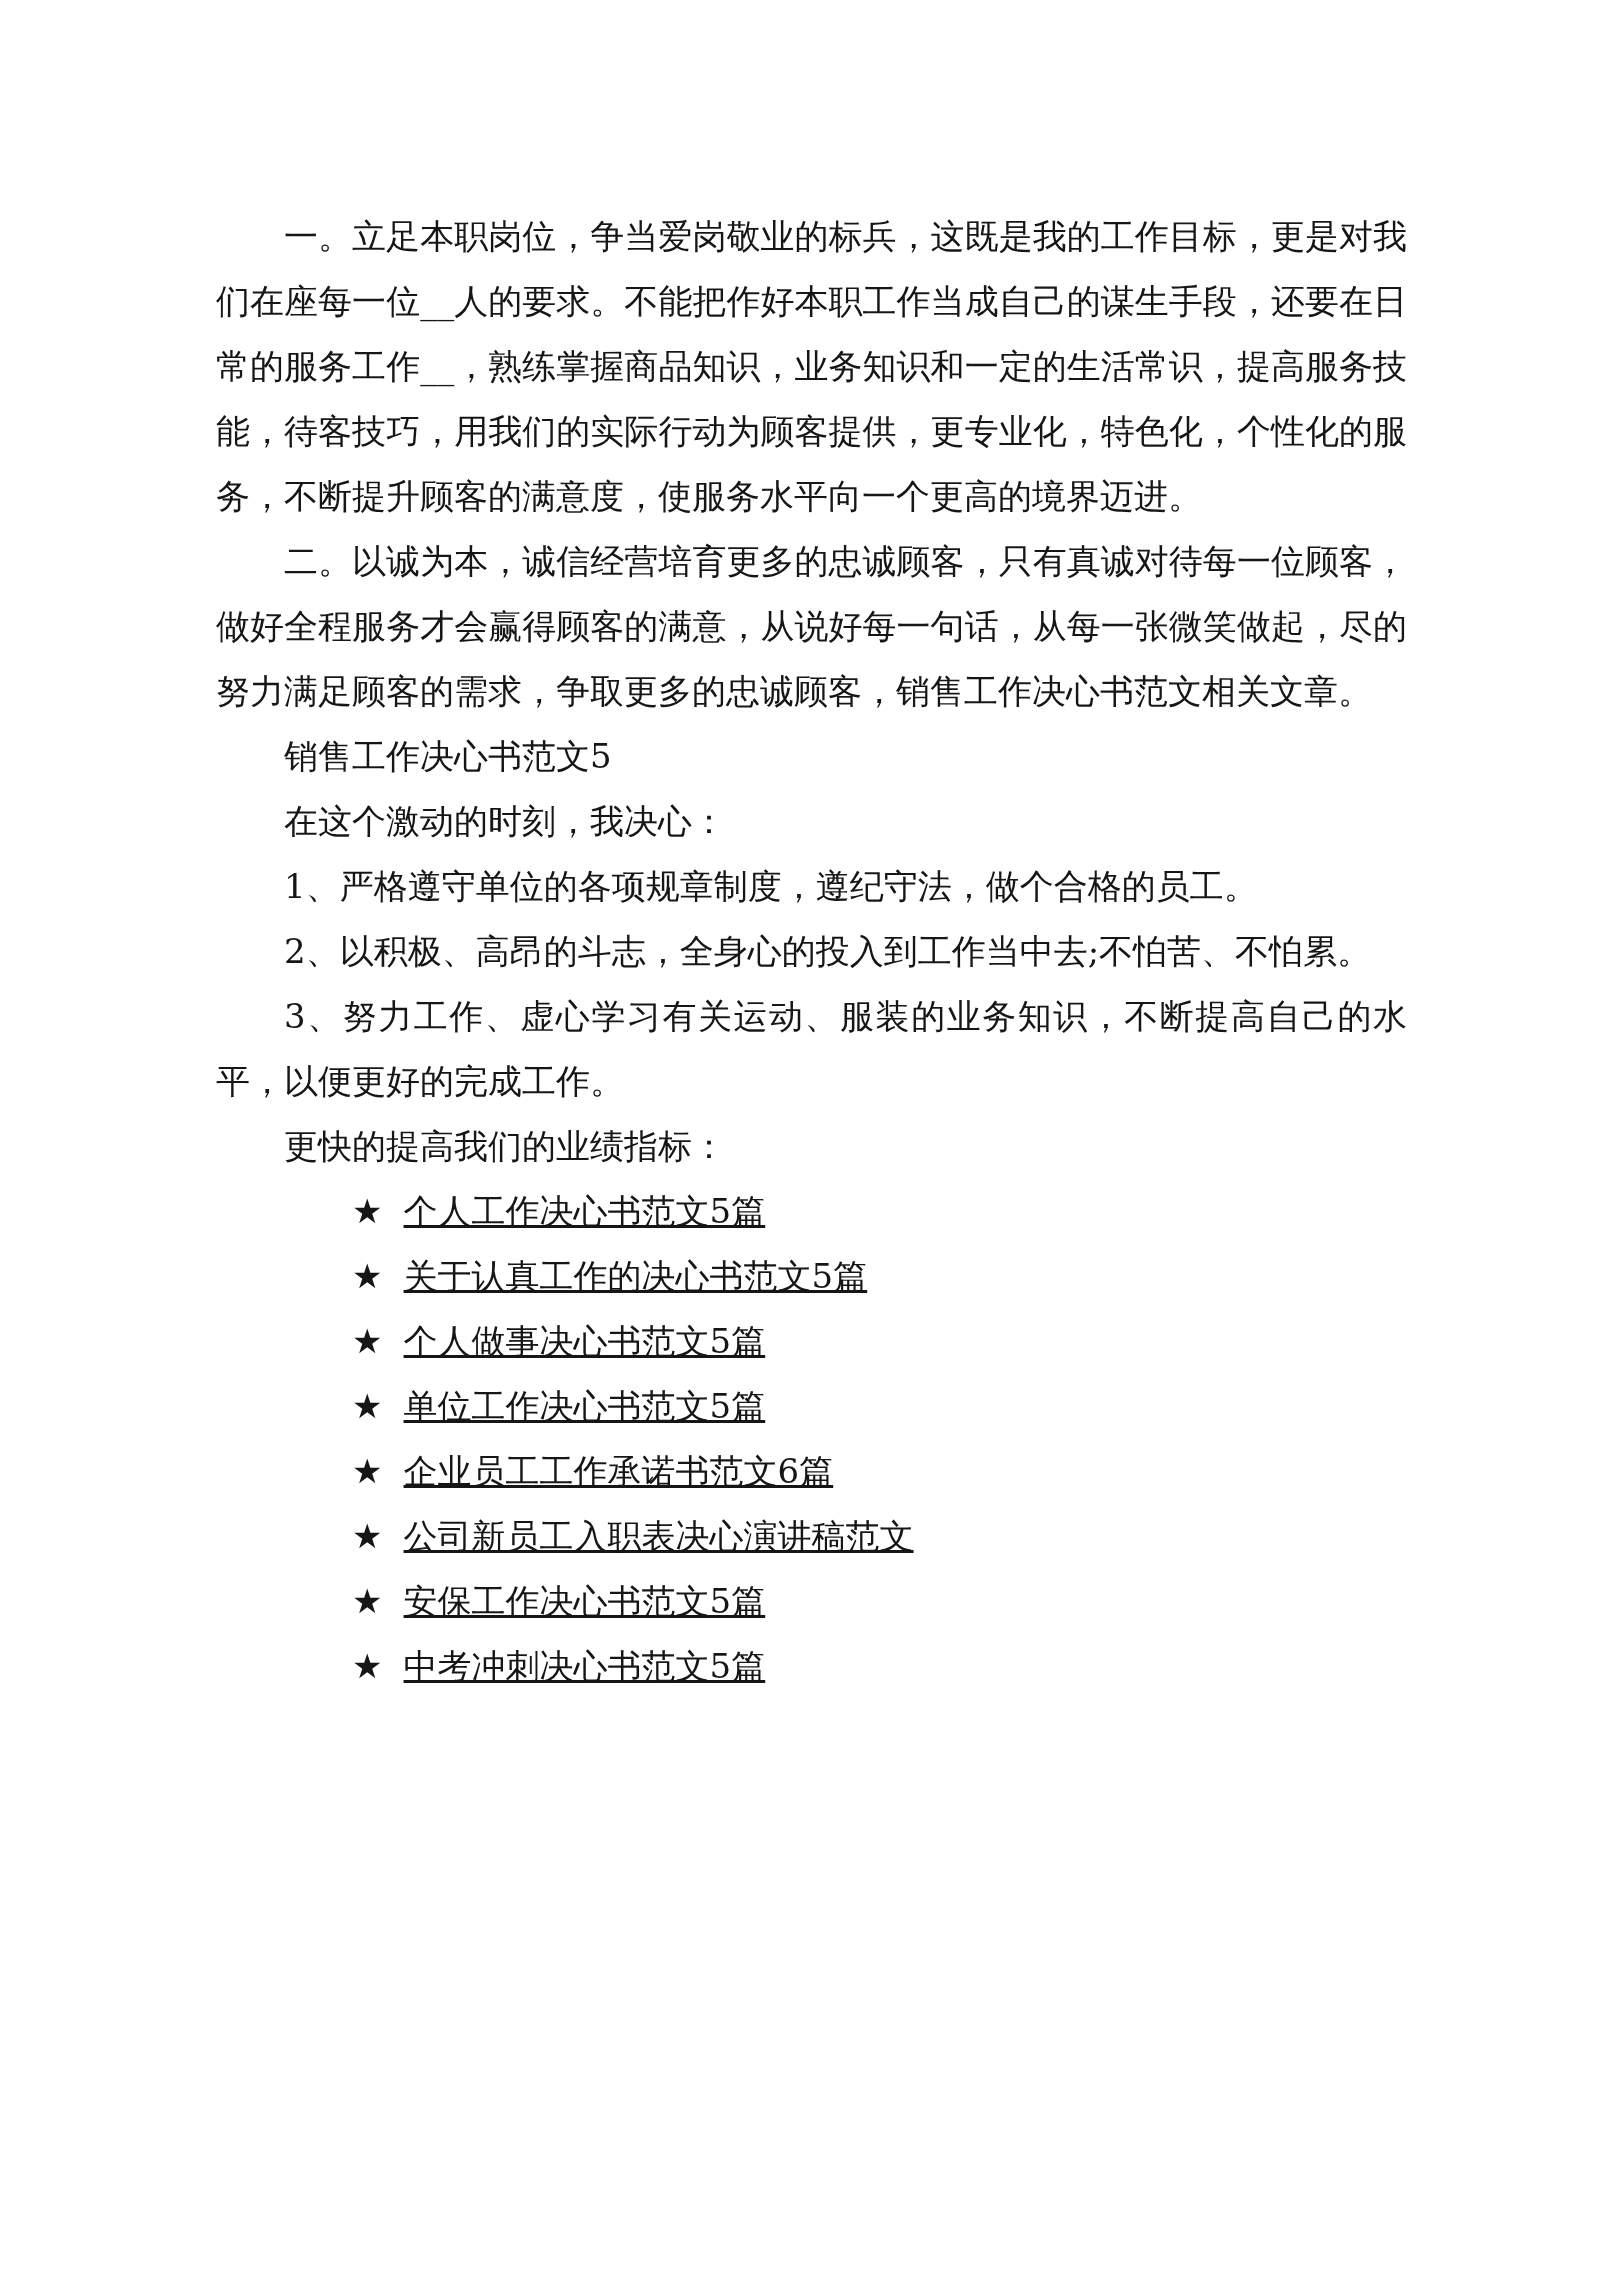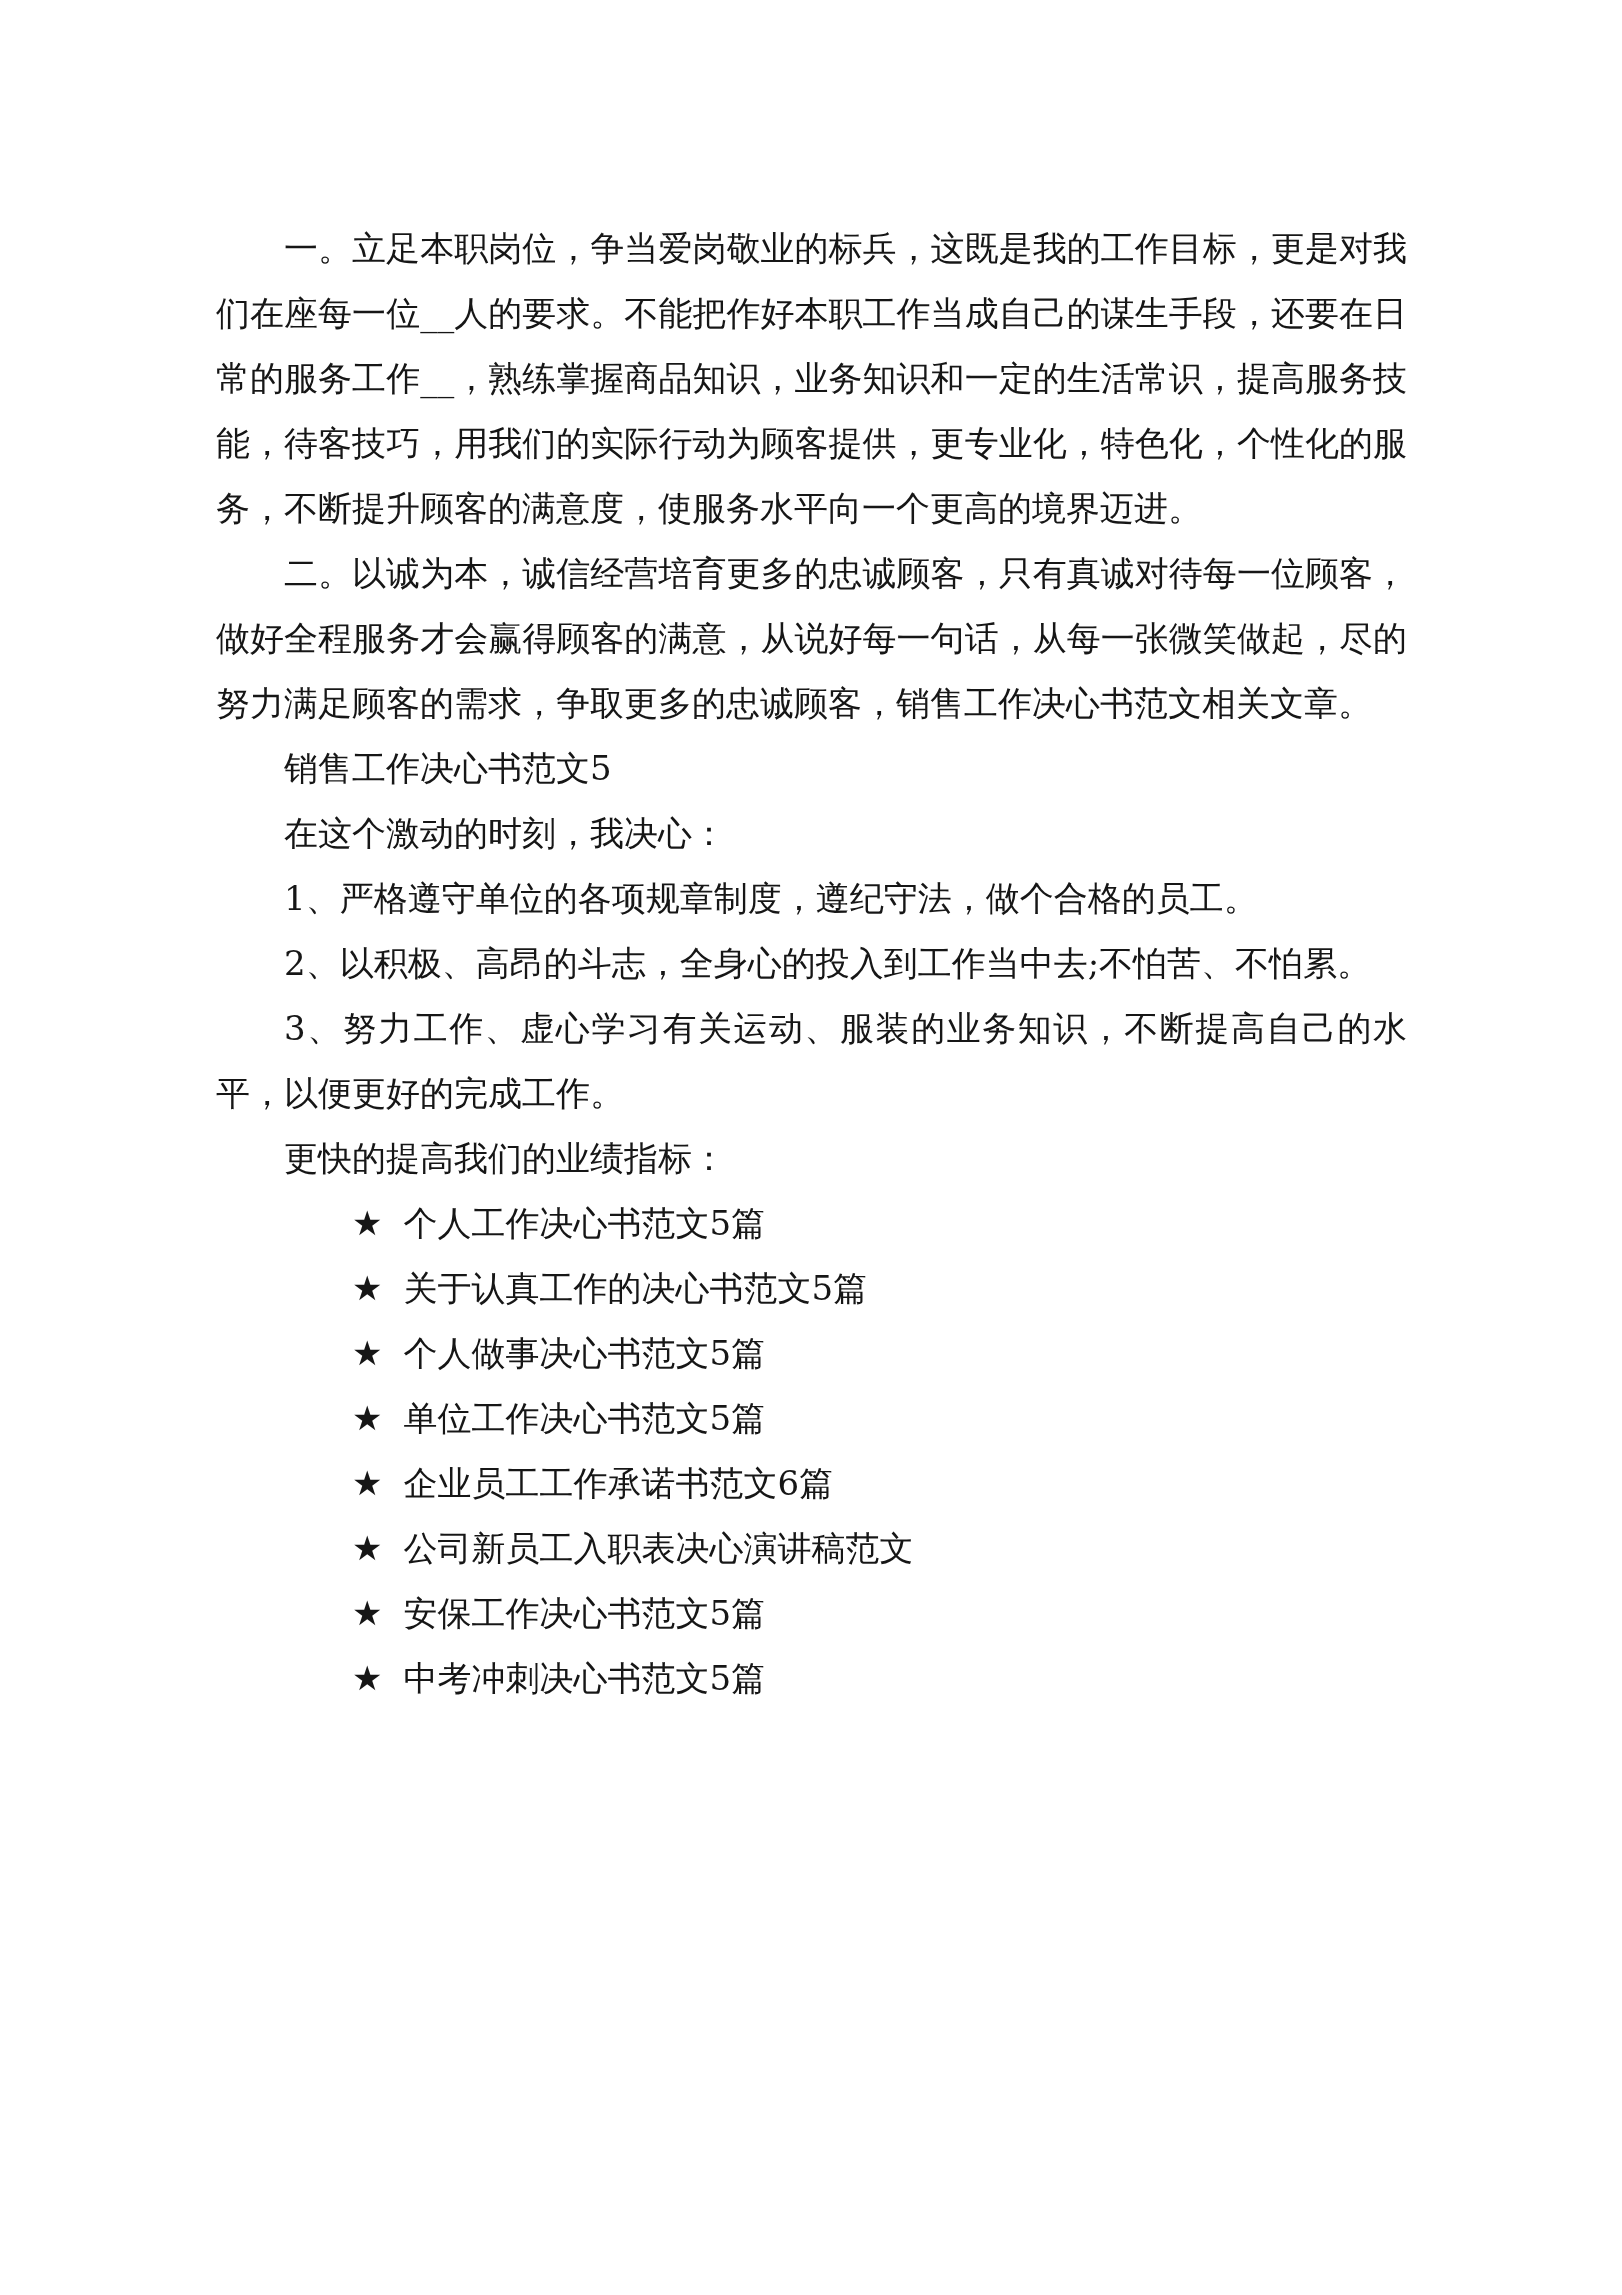--- a/index.html
+++ b/index.html
@@ -4,21 +4,21 @@
 <style>
   html, body {
     margin: 0;
     padding: 0;
     background: #ffffff;
   }
   .page {
     position: relative;
     width: 1623px;
     height: 2007px;
-    margin: 12px auto;
+    margin: 0 auto;
     background: #ffffff;
     box-sizing: border-box;
     padding: 204px 216px 0 216px;
     overflow: hidden;
     font-family: "DejaVu Serif", "Liberation Serif", serif;
     color: #161616;
   }
   .para {
     margin: 0;
     font-size: 34px;
@@ -28,20 +28,21 @@
     letter-spacing: 0;
     word-break: break-all;
   }
   .star-item {
     margin: 0;
     font-size: 34px;
     line-height: 65px;
     text-indent: 2em;
     text-align: left;
     white-space: nowrap;
+    text-decoration: underline;
   }
   .star-item .star {
     display: inline-block;
     margin-right: 0.62em;
   }
 </style>
 </head>
 <body>
 
 <div class="page">

